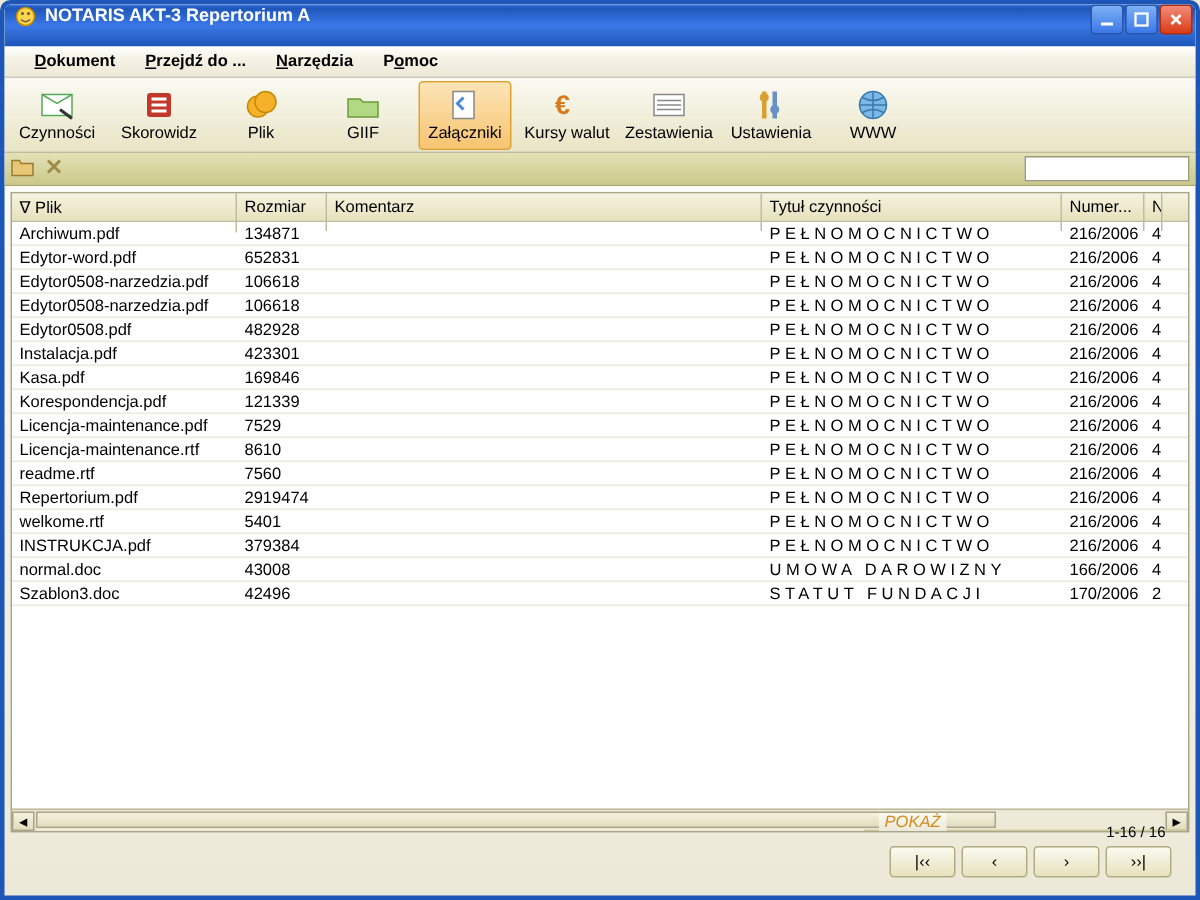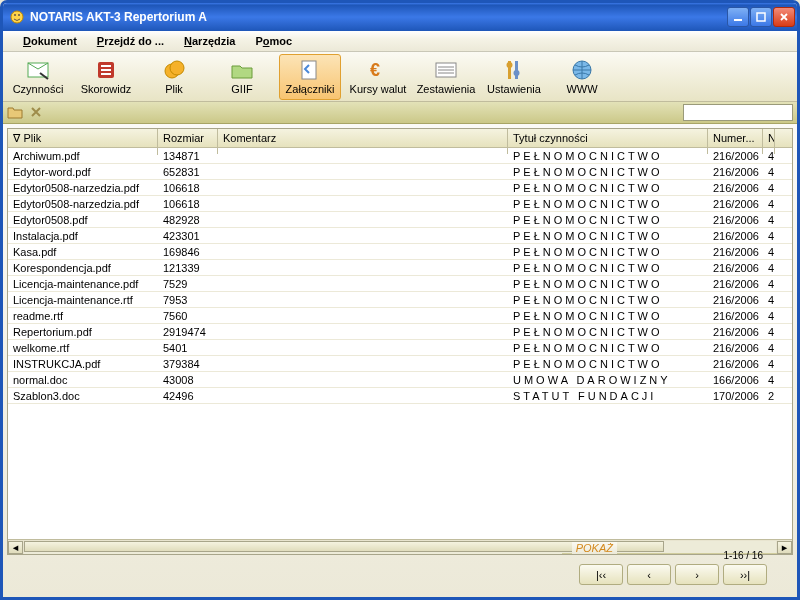--- a/index.html
+++ b/index.html
@@ -18,21 +18,21 @@
     border-radius: 7px 7px 0 0;
     background: linear-gradient(#fff, #ece9d8);
     display: flex;
     flex-direction: column;
     overflow: hidden;
   }
   .titlebar {
     background: linear-gradient(#3b78e7, #1e56b8 8%, #3b78e7 50%, #1e56b8);
     height: 28px;
     display: flex;
-    align-items: center;
+    align-items: flex-start;
     padding: 0 2px 0 6px;
     color: #fff;
     font-weight: bold;
     font-size: 12px;
   }
   .titlebar .appicon {
     width: 16px; height: 16px;
     margin-right: 5px;
     display: inline-flex;
   }
@@ -164,21 +164,21 @@
     align-items:flex-start;
     justify-content:flex-end;
     padding: 0 10px 6px 0;
     gap:4px;
     position: relative;
   }
   .pokaz-box {
     border-top: 1px solid #d0cc9c;
     width: 215px;
     position: absolute;
-    right: 20px;
+    right: 6px;
     top: -6px;
     padding-top: 4px;
     text-align: left;
   }
   .pokaz-label {
     position: absolute;
     right: 160px;
     top: -12px;
     background: linear-gradient(#fbfaf3,#ece9d8);
     color: #d48a1e;
@@ -429,21 +429,21 @@
         <div class="row">
           <div class="cell c-plik">Licencja-maintenance.pdf</div>
           <div class="cell c-roz">7529</div>
           <div class="cell c-kom"></div>
           <div class="cell c-tyt">PEŁNOMOCNICTWO</div>
           <div class="cell c-num">216/2006</div>
           <div class="cell c-e">4</div>
         </div>
         <div class="row">
           <div class="cell c-plik">Licencja-maintenance.rtf</div>
-          <div class="cell c-roz">7953</div>
+          <div class="cell c-roz">8610</div>
           <div class="cell c-kom"></div>
           <div class="cell c-tyt">PEŁNOMOCNICTWO</div>
           <div class="cell c-num">216/2006</div>
           <div class="cell c-e">4</div>
         </div>
         <div class="row">
           <div class="cell c-plik">readme.rtf</div>
           <div class="cell c-roz">7560</div>
           <div class="cell c-kom"></div>
           <div class="cell c-tyt">PEŁNOMOCNICTWO</div>

